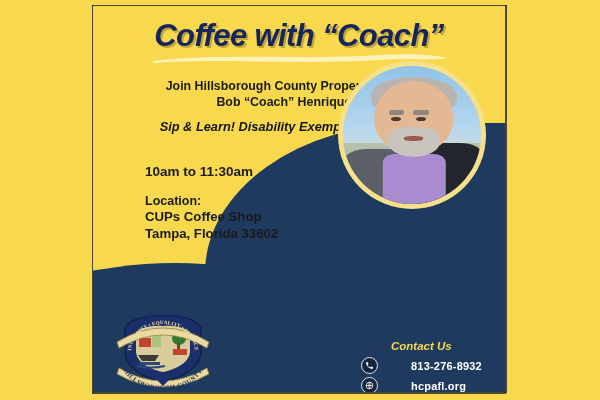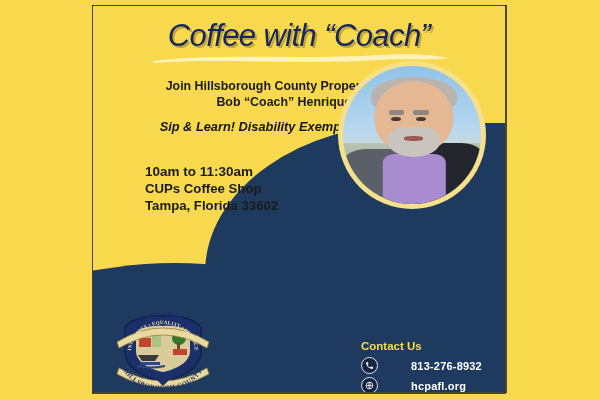--- a/index.html
+++ b/index.html
@@ -70,21 +70,21 @@
   
   .title-wrap {
     position: absolute;
     left: 0; right: 0;
     top: 12px;
     text-align: center;
     z-index: 6;
   }
   .title {
     font-size: 31px;
-    font-weight: normal;
+    font-weight: bold;
     font-style: italic;
     letter-spacing: -0.6px;
     color: #16265C;
     text-shadow: 2px 2px 0 rgba(90,70,20,.35);
     white-space: nowrap;
   }
   .swoosh {
     position: absolute;
     left: 58px;
     top: 46px;
@@ -232,21 +232,23 @@
   .contact {
     position: absolute;
     left: 268px;
     top: 334px;
     z-index: 8;
   }
   .contact-title {
     color: #F8D94E;
     font-size: 11.5px;
     font-weight: bold;
+    margin-left: 30px;
     margin-bottom: 5px;
+    font-style: italic;
   }
   .contact-row {
     display: flex;
     align-items: center;
     margin-top: 3px;
   }
   .c-icon {
     width: 15px; height: 15px;
     border-radius: 50%;
     background: #16253f;
@@ -290,20 +292,21 @@
 
     <div class="subhead">
       <div>Join Hillsborough County Property Appraiser</div>
       <div>Bob “Coach” Henriquez  for:</div>
     </div>
 
     <div class="tagline">Sip &amp; Learn! Disability Exemptions Unfiltered.</div>
 
     <div class="details">
       <div class="det-date">10am to 11:30am</div>
+      <div class="det-loc-label">Location:</div>
       <div class="det-addr">
         <div>CUPs Coffee Shop</div>
         <div>Tampa, Florida 33602</div>
       </div>
     </div>
 
     <div class="portrait">
       <div class="portrait-inner">
         <div class="p-skyline"></div>
         <div class="p-jacket-l"></div>

